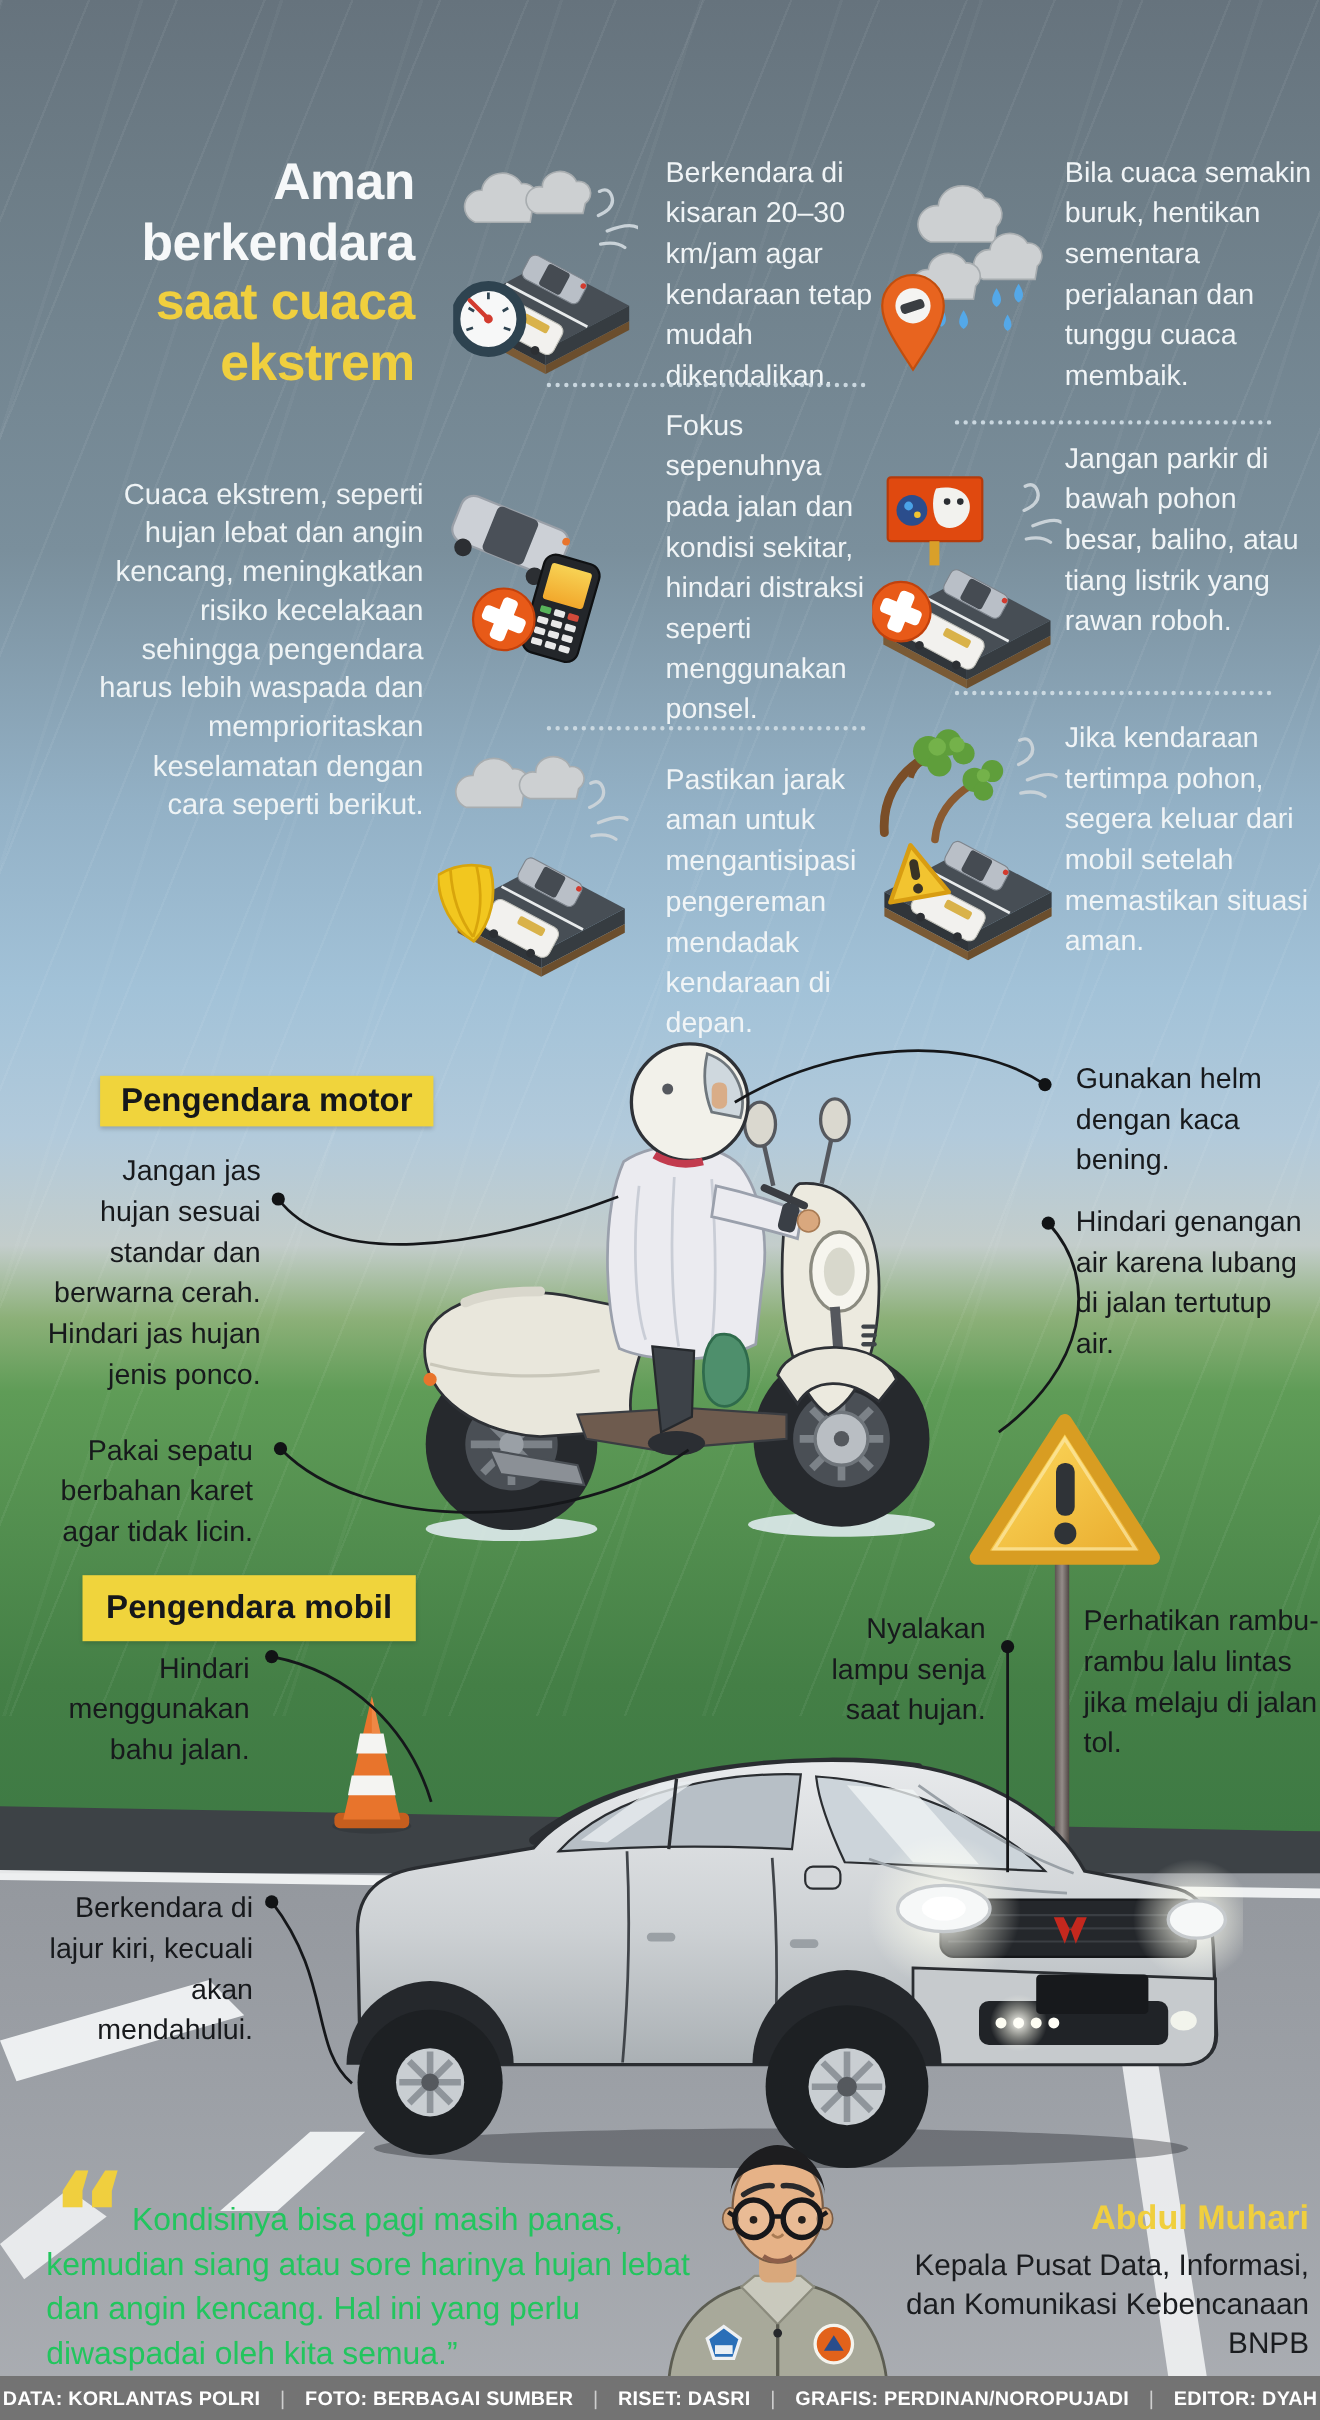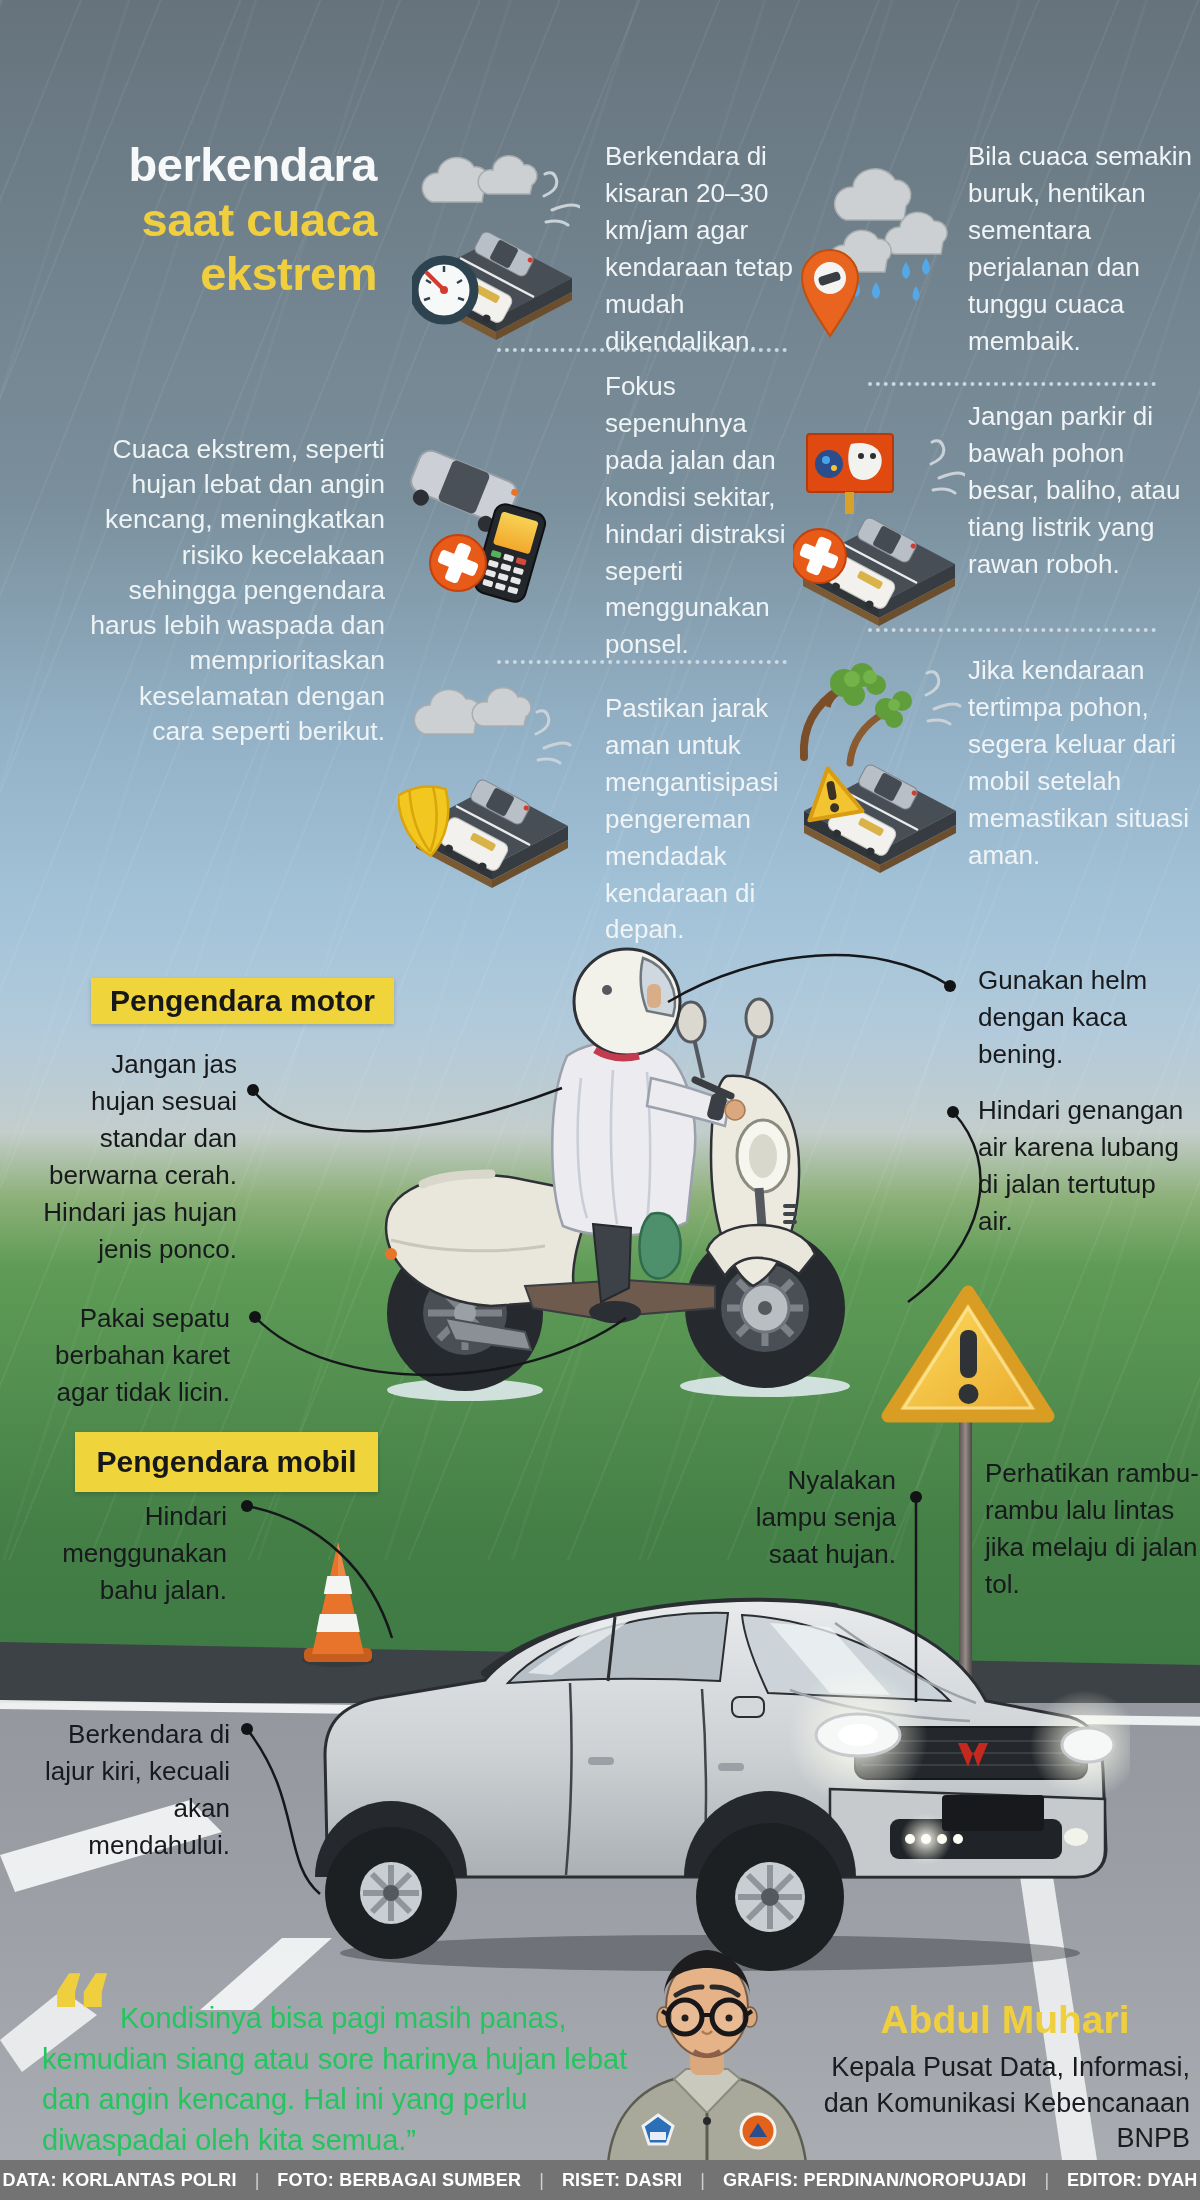--- a/index.html
+++ b/index.html
@@ -29,21 +29,21 @@
   .tip-text{color:#f0f4f6;font-size:26px;line-height:1.42;}
   .divider{border-top:4px dotted #cfdce4;height:0;opacity:.95;}
   .label-box{background:#f0d43c;color:#15171a;font-weight:bold;font-size:30px;
     display:flex;align-items:center;justify-content:center;
     box-shadow:0 2px 4px rgba(0,0,0,0.18);}
   .callout{color:#17191c;font-size:26px;line-height:1.42;}
   .ra{text-align:right;}
   .quote-mark{color:#f0cf3e;font-size:108px;font-weight:bold;line-height:1;
     font-family:"DejaVu Sans",sans-serif;}
   .quote-text{color:#22c55e;font-size:29px;line-height:1.4;text-indent:78px;}
-  .author-name{color:#f0cf3e;font-weight:bold;font-size:39px;text-align:center;}
+  .author-name{color:#f0cf3e;font-weight:bold;font-size:31px;text-align:right;}
   .author-role{color:#1a1c1f;font-size:27px;line-height:1.32;text-align:right;margin-top:8px;}
   .footer-bar{left:0;top:2160px;width:1200px;height:40px;background:#737373;
     display:flex;align-items:center;justify-content:center;gap:18px;z-index:40;}
   .footer-item{color:#fff;font-weight:bold;font-size:18px;letter-spacing:0.2px;white-space:nowrap;}
   .footer-sep{color:#cfcfcf;font-size:18px;}
   svg{display:block;}
 </style>
 </head>
 <body>
 
@@ -56,20 +56,21 @@
   <div class="abs lane" style="left:0;top:1700px;width:1200px;height:9px;transform:skewY(0.8deg);transform-origin:left center;"></div>
   <svg class="abs" style="left:0;top:1700px;" width="1200" height="460" viewBox="0 0 1200 460">
     <polygon points="0,155 190,100 222,132 15,192" fill="rgba(244,246,247,0.92)"></polygon>
     <polygon points="200,310 282,238 332,238 252,310" fill="rgba(244,246,247,0.92)"></polygon>
     <polygon points="0,340 62,290 97,315 22,372" fill="rgba(244,246,247,0.85)"></polygon>
     <polygon points="1008,95 1062,460 1097,460 1040,93" fill="rgba(244,246,247,0.85)"></polygon>
   </svg>
   <div class="abs rain"></div>
 
   <div class="abs" style="left:55px;top:138px;width:322px;">
+    <div class="title-line t-white">Aman</div>
     <div class="title-line t-white">berkendara</div>
     <div class="title-line t-yellow">saat cuaca</div>
     <div class="title-line t-yellow">ekstrem</div>
   </div>
 
   <div class="abs intro" style="left:85px;top:432px;width:300px;">Cuaca ekstrem, seperti hujan lebat dan angin kencang, meningkatkan risiko kecelakaan sehingga pengendara harus lebih waspada dan memprioritaskan keselamatan dengan cara seperti berikut.</div>
 
   <svg class="abs" style="left:412px;top:138px;" width="168" height="208" viewBox="0 0 168 208">
     <g fill="#cdd0d2" stroke="#a8adb0" stroke-width="1.5">
       <path d="M20,64 a15,15 0 0 1 6,-29 a19,17 0 0 1 36,-6 a13,13 0 0 1 10,23 l-2,12 z"></path>

